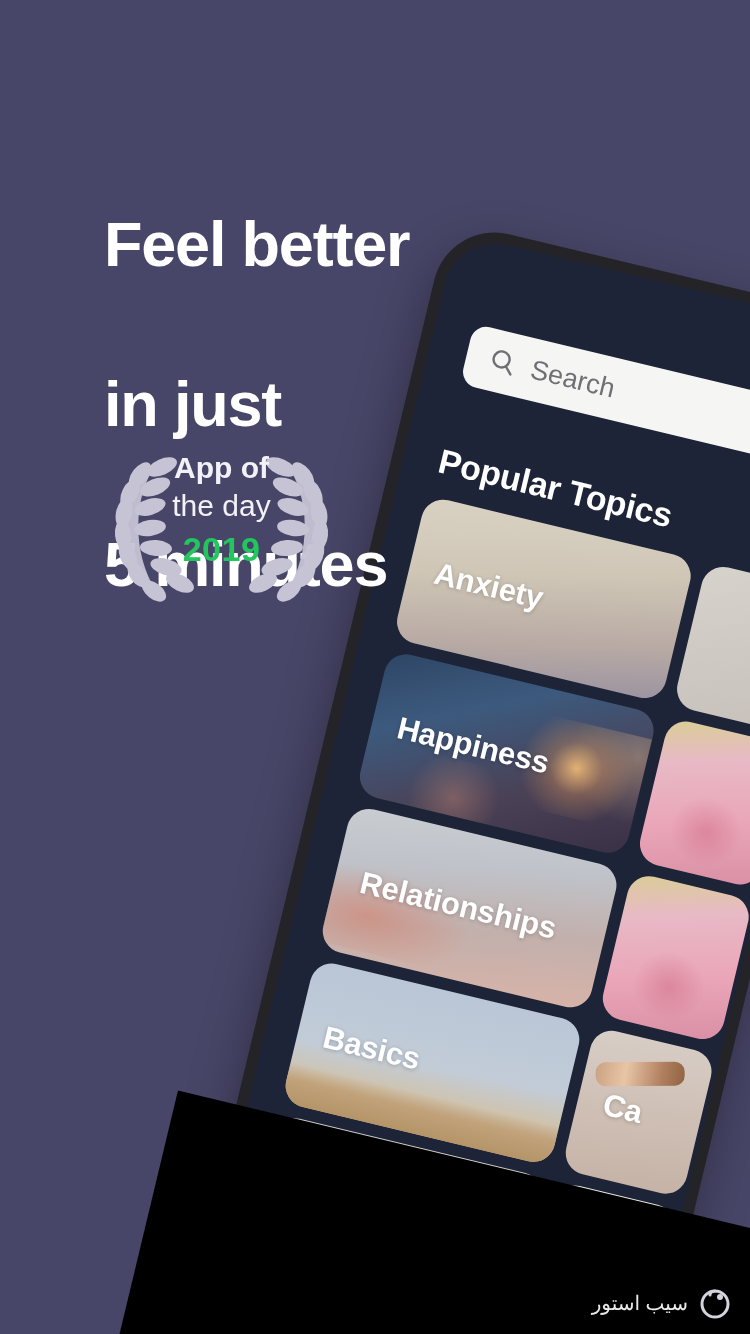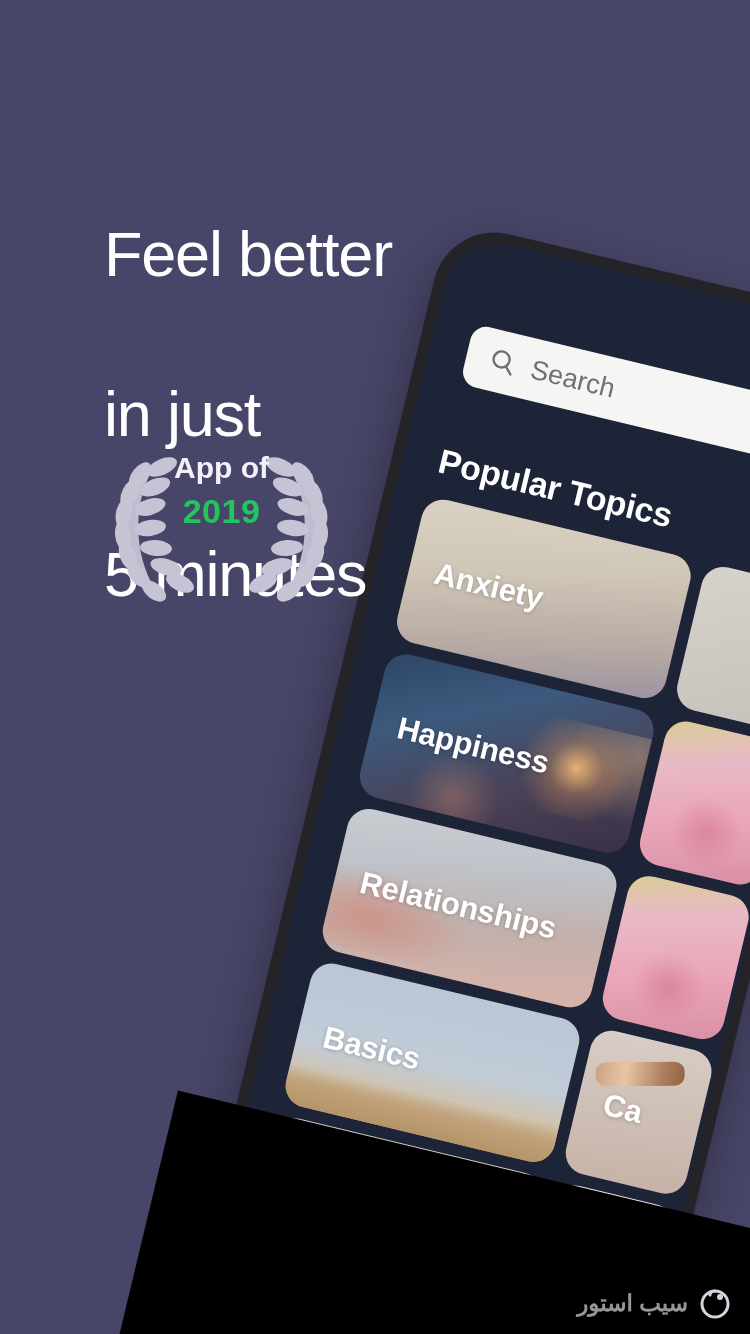--- a/index.html
+++ b/index.html
@@ -12,25 +12,25 @@
   #stage {
     position:relative;
     width:750px; height:1334px;
     background:#484668;
     overflow:hidden;
   }
 
   
   #headline {
     position:absolute;
-    left:104px; top:134px;
+    left:104px; top:124px;
     width:480px;
     color:#ffffff;
     font-size:63px;
-    font-weight:400;
+    font-weight:700;
     line-height:80px;
     letter-spacing:-1.2px;
     white-space:pre-line;
     z-index:5;
   }
   #headline .ln { display:block; }
 
   
   #badge {
     position:absolute;
@@ -266,23 +266,23 @@
   #watermark {
     position:absolute;
     right:18px; bottom:14px;
     display:flex;
     align-items:center;
     gap:10px;
     z-index:20;
     direction:rtl;
   }
   #watermark-text {
-    color:#a3a3a3;
-    font-size:23px;
-    font-weight:700;
+    color:#ffffff;
+    font-size:20px;
+    font-weight:400;
     letter-spacing:0.5px;
     opacity:0.92;
   }
   #watermark-logo { display:block; }
 </style>
 </head>
 <body>
 
 <div id="stage">
 
@@ -326,20 +326,21 @@
         <ellipse cx="187" cy="105" rx="16" ry="8" transform="rotate(-4 187 105)"></ellipse>
         <ellipse cx="205" cy="132" rx="14" ry="8" transform="rotate(126 205 132)"></ellipse>
         <ellipse cx="177" cy="124" rx="16" ry="8" transform="rotate(-16 177 124)"></ellipse>
         <ellipse cx="189" cy="148" rx="14" ry="8" transform="rotate(142 189 148)"></ellipse>
         <ellipse cx="163" cy="140" rx="15" ry="8" transform="rotate(-26 163 140)"></ellipse>
       </g>
     </svg>
 
     <div id="badge-text">
       <span class="b1">App of</span>
+      <span class="b2">the day</span>
       <span id="badge-year">2019</span>
     </div>
 
   </div>
 
   <div id="phone-wrap">
     <div id="phone-body"></div>
     <div id="phone-screen">
 
       <div id="search-bar">

